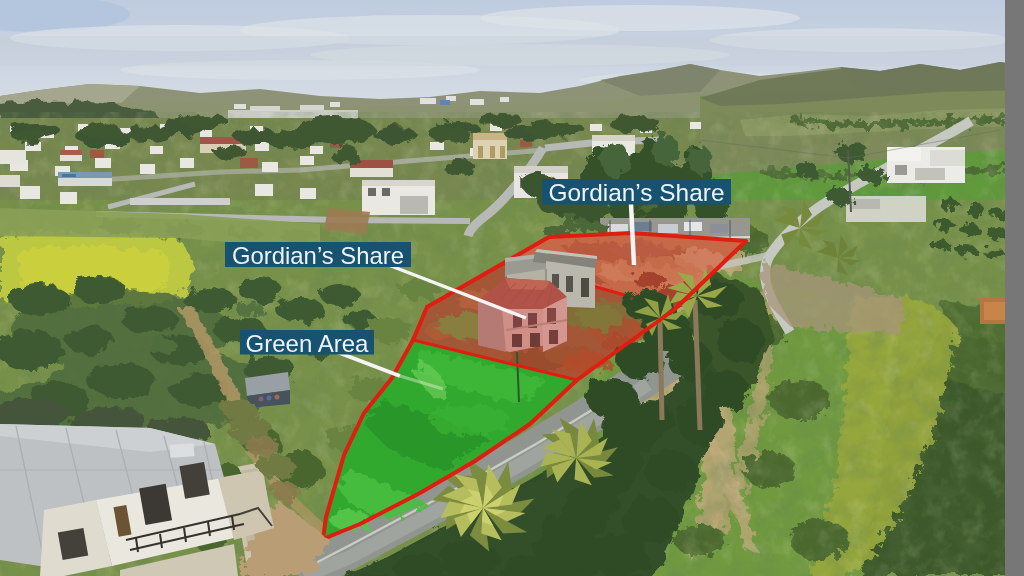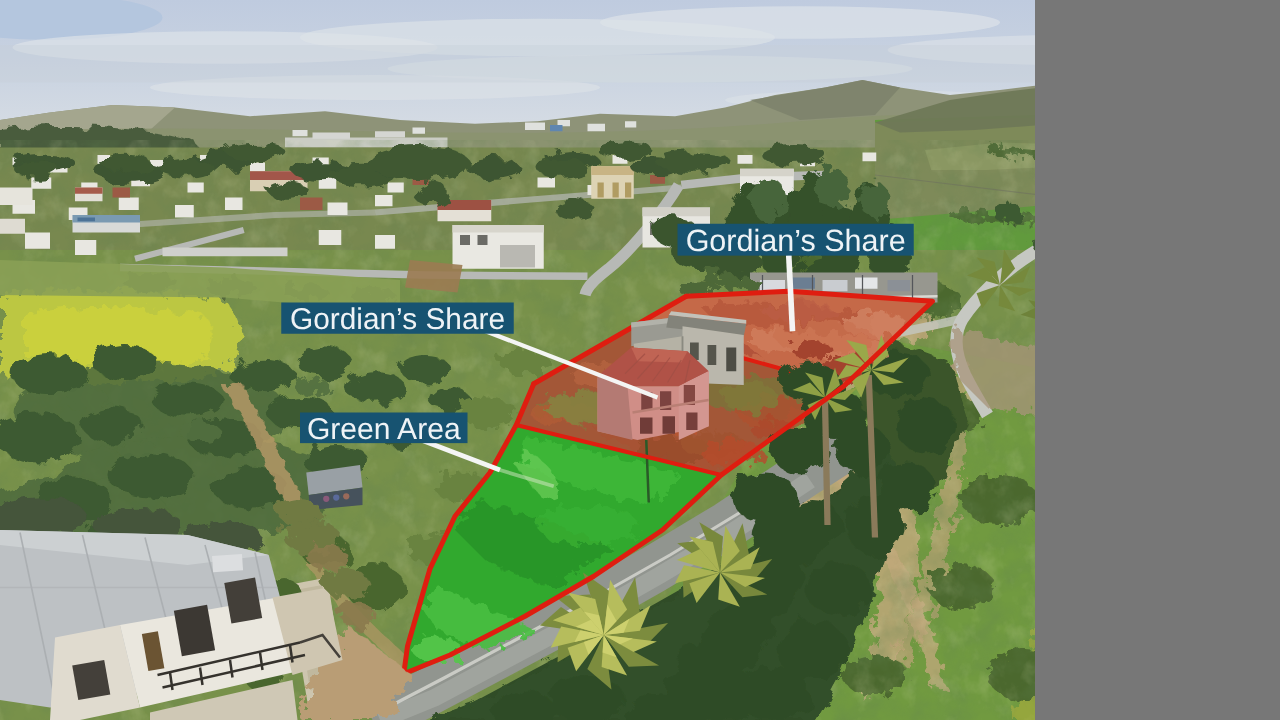--- a/index.html
+++ b/index.html
@@ -1,16 +1,16 @@
 <!DOCTYPE html>
 <html><head>
 <meta charset="utf-8">
 <style>
 html,body{margin:0;padding:0;background:#777;}
-#stage{width:828px;height:576px;position:relative;overflow:hidden;font-family:"Liberation Sans",sans-serif;}
+#stage{width:1005px;height:576px;position:relative;overflow:hidden;font-family:"Liberation Sans",sans-serif;}
 </style>
 </head>
 <body>
 <div id="stage">
 <svg width="1024" height="576" viewBox="0 0 1024 576">
 <defs>
 <linearGradient id="skyg" x1="0" y1="0" x2="0" y2="1">
 <stop offset="0" stop-color="#bfcbdf"></stop>
           <stop offset="0.5" stop-color="#c9d3e1"></stop>
           <stop offset="1" stop-color="#d7dde4"></stop>

